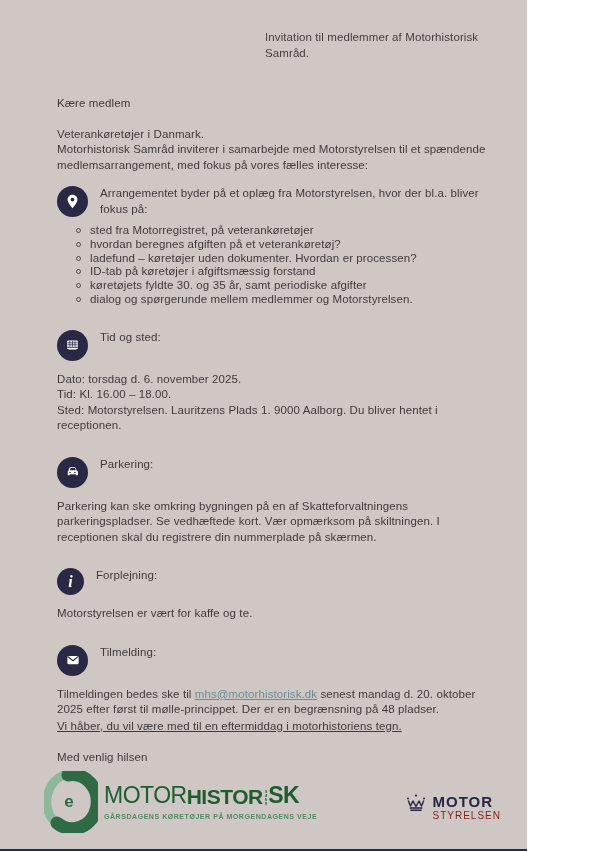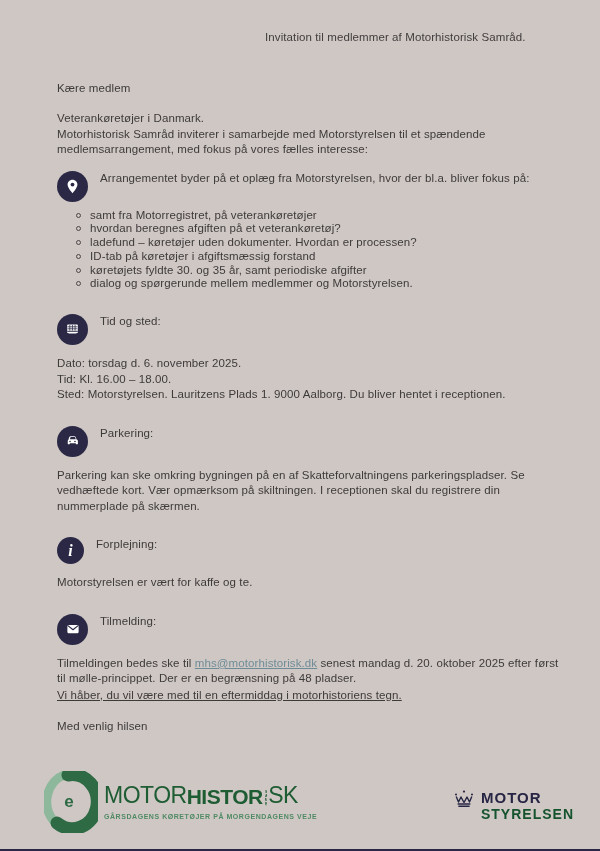--- a/index.html
+++ b/index.html
@@ -1,19 +1,19 @@
 <!DOCTYPE html>
 <html><head>
 <meta charset="utf-8">
 <style>
   * { margin:0; padding:0; box-sizing:border-box; }
   html,body { width:600px; }
   body { font-family:"Liberation Sans", sans-serif; }
   .page {
-    position:relative; width:600px; height:851px;
+    position:relative; width:527px; height:851px;
     background:#cfc7c4; color:#3d3a3a; overflow:hidden;
     font-size:11.5px; line-height:15.5px; letter-spacing:0.1px;
   }
   .content { padding:30px 40px 0 57px; }
   .doc-title { margin-left:208px; color:#403d3d; }
   .greeting { margin-top:35px; }
   .intro { margin-top:15px; max-width:505px; }
   .icon-row { display:flex; gap:12px; }
   .icon-circle {
     width:31px; height:31px; border-radius:50%;
@@ -32,31 +32,31 @@
   .block { margin-top:11px; max-width:515px; }
   .para-gap { margin-top:1px;text-decoration:underline; }
   .sign { margin-top:16px; }
   a.mail { color:#6e8c98; text-decoration:underline;text-align:center; }
   
   .footer-line { position:absolute; left:0; bottom:0; width:600px; height:2px; background:#2a2845; }
   .logo-mhs { position:absolute; left:44px; bottom:14px; display:flex; align-items:center; gap:6px; }
   .mhs-text .word { display:flex; align-items:flex-end; color:#1e5c33; line-height:1; }
   .w-motor { font-size:23px; font-weight:500; letter-spacing:-0.5px; }
   .w-histor { font-size:21px; font-weight:800; letter-spacing:-0.5px; }
-  .w-sk { font-size:23px; font-weight:400; letter-spacing:-0.5px; }
+  .w-sk { font-size:23px; font-weight:700; letter-spacing:-0.5px; }
   .w-samraad {
     writing-mode:vertical-rl; text-orientation:upright;
     font-size:3.6px; font-weight:700; letter-spacing:0;
     color:#1e5c33; height:16px; overflow:hidden; margin:0 1px 1px 1px;
   }
   .mhs-tagline { font-size:7px; font-weight:700; color:#4f8a64; letter-spacing:0.55px; margin-top:2px; }
   .logo-mst { position:absolute; right:26px; bottom:30px; display:flex; align-items:flex-start; gap:6px; }
   .mst-text { line-height:1; }
   .mst-line1 { font-size:15px; font-weight:800; color:#262544; letter-spacing:1px; }
-  .mst-line2 { font-size:14px; font-weight:700; color:#14532d; letter-spacing:1px; margin-top:2px; }
+  .mst-line2 { font-size:10px; font-weight:400; color:#7f1d1d; letter-spacing:1px; margin-top:2px; }
 </style>
 </head>
 <body>
 
 <div class="page">
   <div class="content">
 
     <div class="doc-title">Invitation til medlemmer af Motorhistorisk Samråd.</div>
 
     <div class="greeting">Kære medlem</div>
@@ -72,21 +72,21 @@
           <path fill="#ffffff" d="M12 3.5c-3.4 0-6.2 2.7-6.2 6.1 0 4.5 6.2 10.9 6.2 10.9s6.2-6.4 6.2-10.9c0-3.4-2.8-6.1-6.2-6.1z"></path>
           <circle cx="12" cy="9.6" r="2.4" fill="#2a2845"></circle>
         </svg>
       </span>
       <span>Arrangementet byder på et oplæg fra Motorstyrelsen, hvor der bl.a. bliver fokus på:</span>
     </div>
 
     <ul class="bullets">
       <li>
           <span class="ring"></span>
-          <span>samt fra Motorregistret, på veterankøretøjer</span>
+          <span>sted fra Motorregistret, på veterankøretøjer</span>
         </li>
       <li>
           <span class="ring"></span>
           <span>hvordan beregnes afgiften på et veterankøretøj?</span>
         </li>
       <li>
           <span class="ring"></span>
           <span>ladefund – køretøjer uden dokumenter. Hvordan er processen?</span>
         </li>
       <li>

